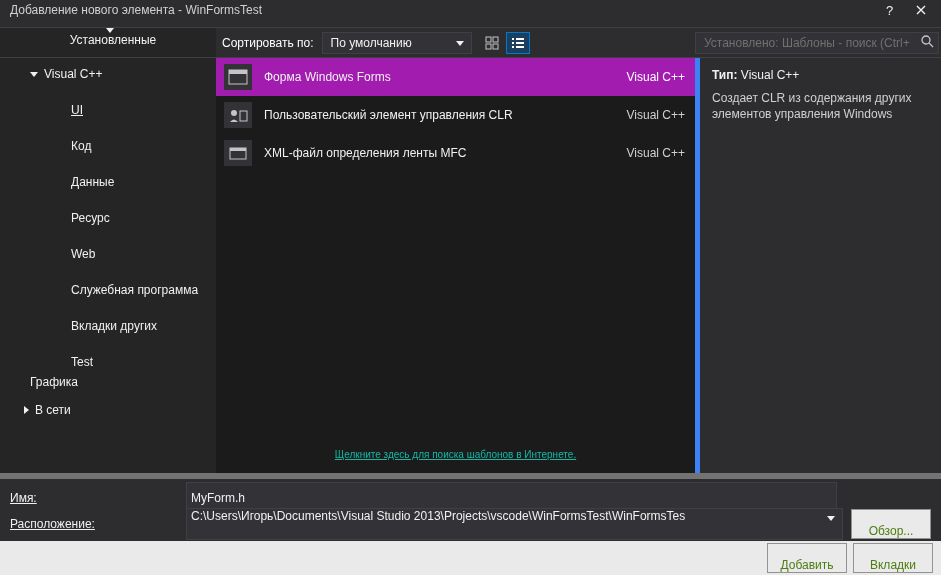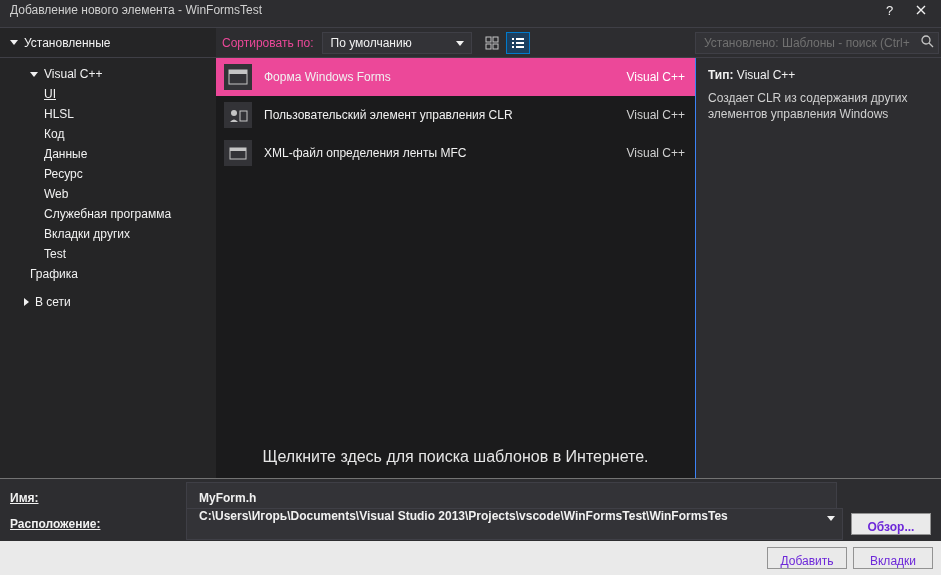--- a/index.html
+++ b/index.html
@@ -35,20 +35,21 @@
   display: flex;
   align-items: stretch;
   border-bottom: 1px solid #3f3f46;
 }
 .toolbar .leftcap {
   width: 216px;
   padding-left: 10px;
   display: flex;
   align-items: center;
   background: #252526;
+  flex-direction: column;
 }
 .arrow-dn {
   display: inline-block;
   width: 0; height: 0;
   border-left: 4px solid transparent;
   border-right: 4px solid transparent;
   border-top: 5px solid #f1f1f1;
   margin-right: 6px;
 }
 .arrow-rt {
@@ -59,21 +60,21 @@
   border-left: 5px solid #f1f1f1;
   margin-right: 6px;
 }
 .toolbar-mid {
   flex: 1;
   display: flex;
   align-items: center;
   padding: 0 6px;
   gap: 8px;
 }
-.sort-label { color: #ec4899; }
+.sort-label { color: #ffffff; }
 .combo {
   background: #333337;
   border: 1px solid #3f3f46;
   color: #f1f1f1;
   height: 22px;
   padding: 0 22px 0 8px;
   display: flex;
   align-items: center;
   position: relative;
   min-width: 150px;
@@ -130,110 +131,109 @@
   padding: 6px 0;
   overflow: auto;
 }
 .tree-row {
   display: flex;
   align-items: center;
   height: 20px;
   padding-left: 24px;
 }
 .tree-level-1 { padding-left: 30px; }
-.tree-level-2 { padding-left: 44px; }
+.tree-level-2 { padding-left: 71px; margin-top: 16px; }
 .tree-selected { text-decoration: underline; }
 
 .center {
   flex: 1;
   background: #1b1b1c;
   display: flex;
   flex-direction: column;
 }
 .item-list {
   flex: 1;
   overflow: auto;
 }
 .tmpl-row {
   display: flex;
   align-items: center;
   height: 38px;
   padding: 0 10px 0 8px;
   gap: 12px;
 }
-.tmpl-row.selected { background: #ec4899; }
+.tmpl-row.selected { background: #a21caf; }
 .tmpl-icon {
   width: 28px; height: 26px;
   display: flex; align-items: center; justify-content: center;
   background: #333337;
 }
 .tmpl-row.selected .tmpl-icon { background: #333337; }
 .tmpl-name { flex: 1; }
 .tmpl-lang { color: #d0d0d0; font-size: 12px; }
 .tmpl-row.selected .tmpl-lang { color: #fff; }
 
 .center-link {
   text-align: center;
   padding: 10px 0 12px;
 }
-.center-link a { color: #e5e5e5; cursor: pointer; font-size: 16px;}
+.center-link a { color: #14b8a6; text-decoration: underline; cursor: pointer; font-size: 10px;}
 
 .details {
   width: 246px;
   background: #2d2d30;
   padding: 10px 12px;
-  border-left: 1px solid #3b82f6;
+  border-left: 5px solid #3b82f6;
 }
 .details .typeline { margin-bottom: 8px; }
 .details .typelabel { font-weight: bold; }
 .details .desc { color: #d0d0d0; line-height: 1.35; }
 
 .footer {
   background: #2d2d30;
-  border-top: 1px solid #737373;
+  border-top: 6px solid #737373;
   padding: 6px 10px 4px;
-  font-weight: bold;
 }
 .frow {
   display: flex;
   align-items: center;
   height: 26px;
   gap: 8px;
 }
 .flabel {
   width: 168px;
   text-decoration: underline;
   color: #f1f1f1;
 }
 .finput {
   flex: 1;
   height: 32px;
   background: #333337;
   border: 1px solid #3f3f46;
   color: #f1f1f1;
-  padding: 0 12px;
+  padding: 0 4px;
   font: inherit;
 }
 .finput-combo { position: relative; }
 .finput-combo::after {
   content: "";
   position: absolute;
   right: 7px; top: 7px;
   border-left: 4px solid transparent;
   border-right: 4px solid transparent;
   border-top: 5px solid #f1f1f1;
 }
 .btn {
   min-width: 80px;
   height: 22px;
   background: #eaeaea;
   border: 1px solid #939393;
-  color: #6d28d9;
+  color: #4d7c0f;
   font: inherit;
-  padding: 6px 12px;
+  padding: 14px 12px;
   cursor: pointer;
 }
 .buttonbar {
   height: 34px;
   background: #eaeaea;
   display: flex;
   justify-content: flex-end;
   align-items: center;
   gap: 6px;
   padding: 0 8px;
@@ -302,23 +302,20 @@
 
 <div class="body">
 
   <div class="sidebar">
     <div class="tree-row tree-level-1">
       <span class="arrow-dn"></span>
       <span>Visual C++</span>
     </div>
     <div class="tree-row tree-level-2 tree-selected">
         <span>UI</span>
-      </div>
-    <div class="tree-row tree-level-2">
-        <span>HLSL</span>
       </div>
     <div class="tree-row tree-level-2">
         <span>Код</span>
       </div>
     <div class="tree-row tree-level-2">
         <span>Данные</span>
       </div>
     <div class="tree-row tree-level-2">
         <span>Ресурс</span>
       </div>

